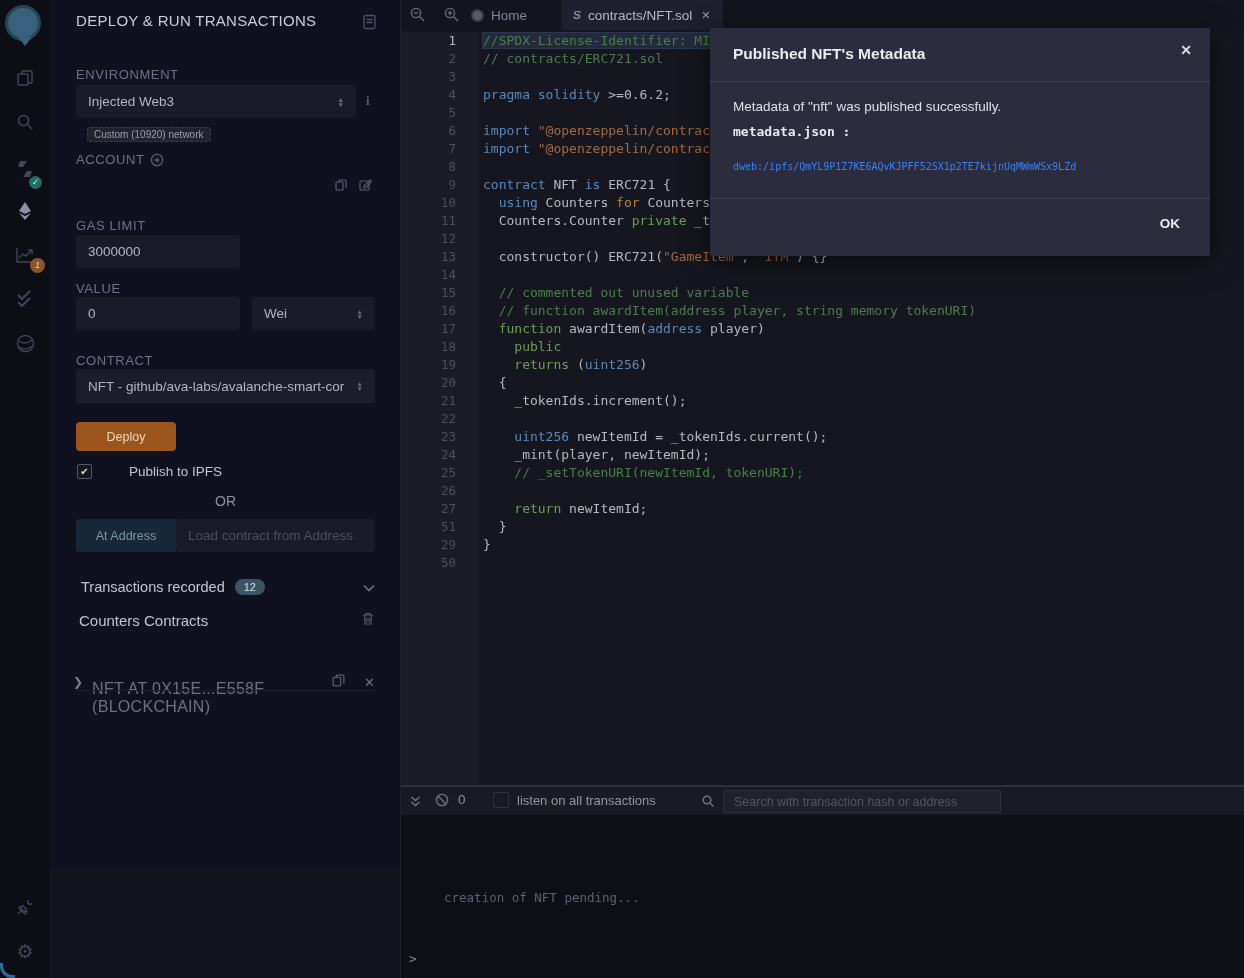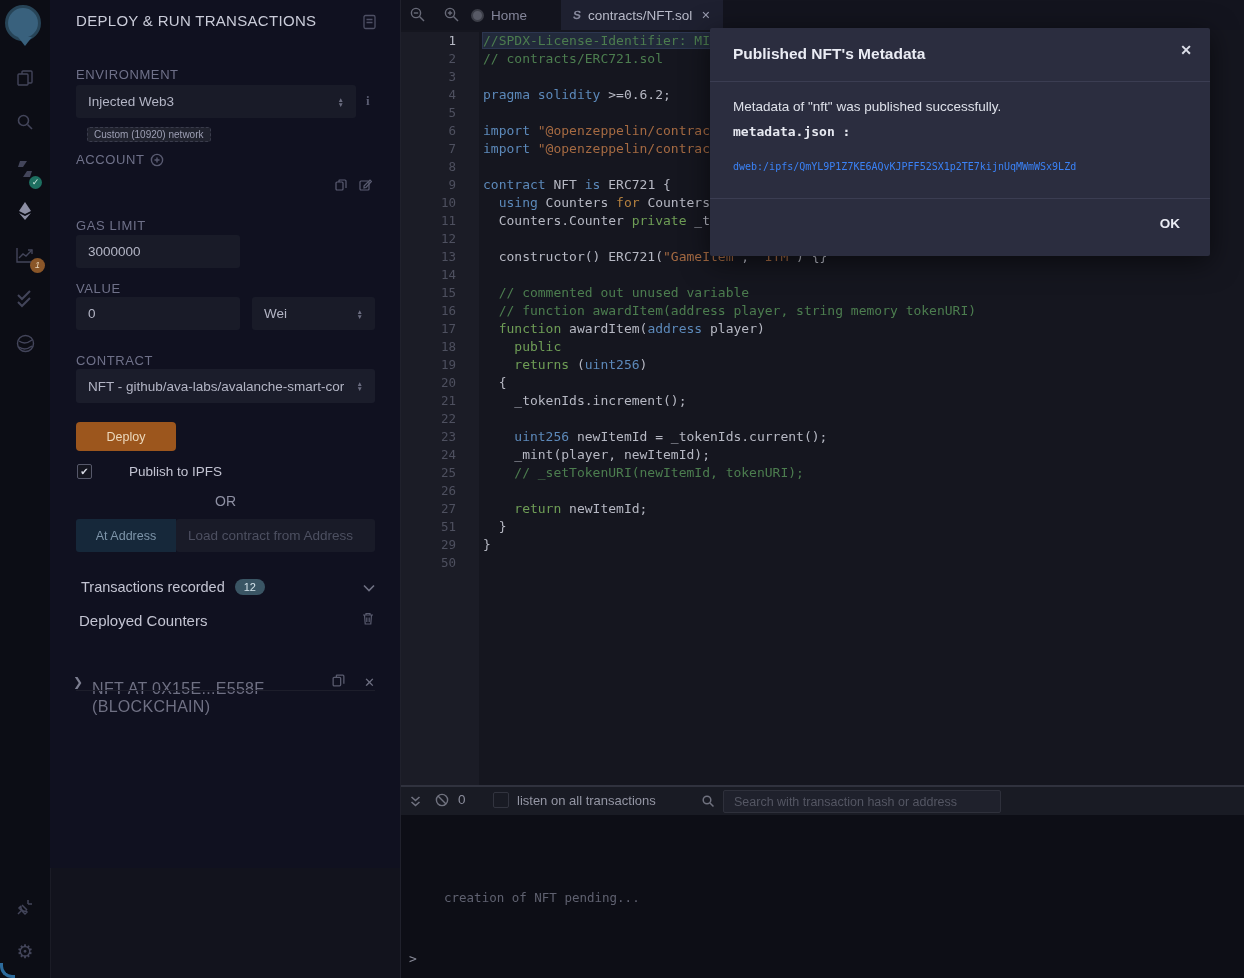--- a/index.html
+++ b/index.html
@@ -237,21 +237,21 @@
       <span class="tx-label">Transactions recorded</span>
       <span class="pill">12</span>
       <span class="chev-down">
         <svg width="12" height="8" viewBox="0 0 12 8" fill="none" stroke="currentColor" stroke-width="1.6">
             <path d="M1 1.5l5 5 5-5"></path>
           </svg>
       </span>
     </div>
 
     <div class="dc-row">
-      <span class="dc-label">Deployed Counters</span>
+      <span class="dc-label">Counters Contracts</span>
       <span class="trash">
         <svg width="14" height="15" viewBox="0 0 14 15" fill="none" stroke="currentColor" stroke-width="1.2">
             <path d="M2 4h10M5 4V2.5h4V4M3.5 4l.7 9h5.6l.7-9M5.8 6.5v4.5M8.2 6.5v4.5"></path>
           </svg>
       </span>
     </div>
 
     <div class="inst-row">
       <span class="inst-chev">❯</span>
       <span class="inst-label">NFT AT 0X15E...E558F (BLOCKCHAIN)</span>

